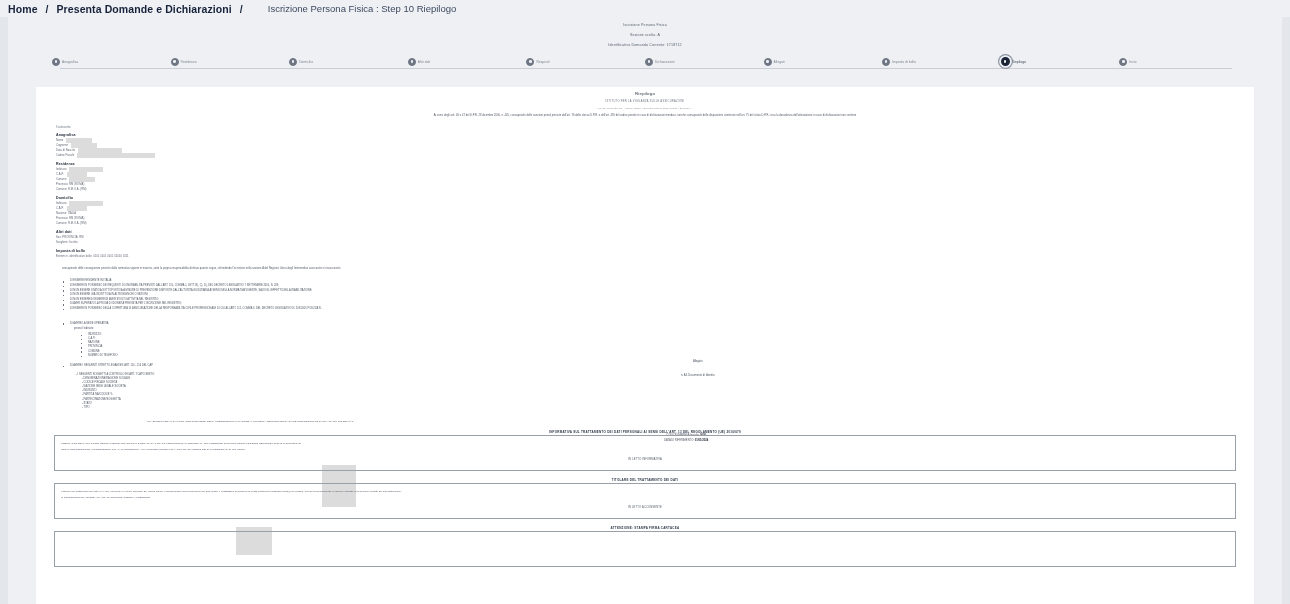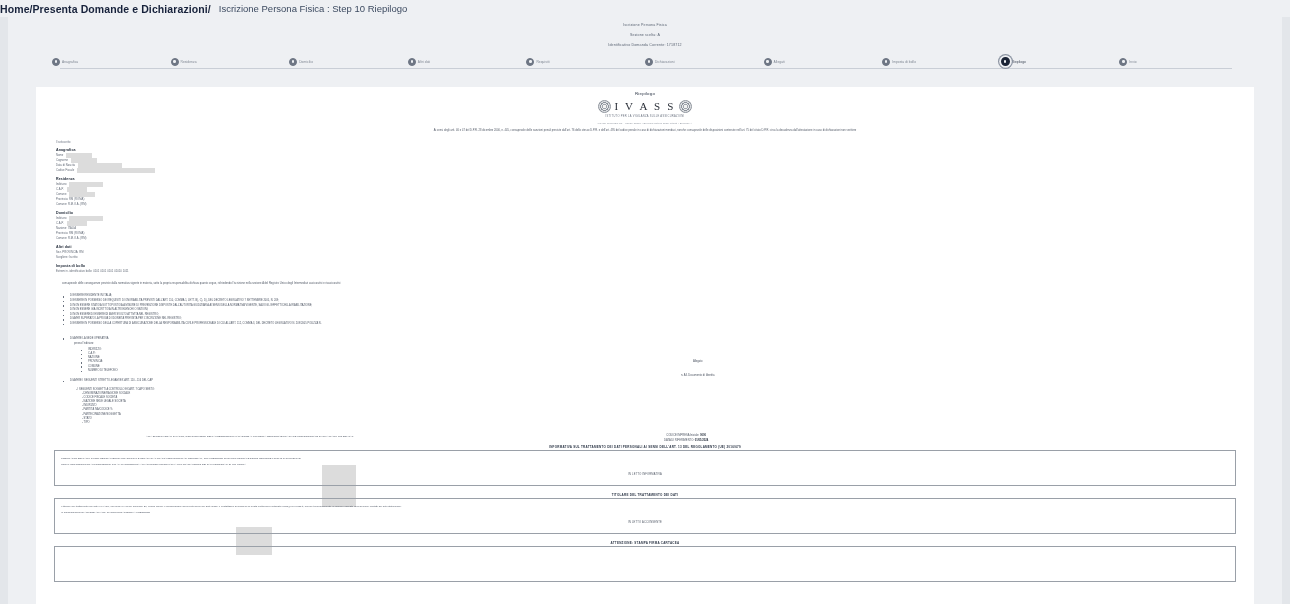--- a/index.html
+++ b/index.html
@@ -11,34 +11,35 @@
     overflow:hidden;
     position:relative;
   }
 
   
   .breadcrumb {
     height:17px;
     background:#eef0f3;
     display:flex;
     align-items:center;
-    gap:0;
+    padding-left:8px;
+    gap:8px;
     white-space:nowrap;
   }
   .crumb-strong {
     font-size:10.5px;
     font-weight:bold;
     color:#16213a;
     letter-spacing:.1px;
   }
   .crumb-sep { font-size:10.5px; font-weight:bold; color:#16213a; }
   .crumb-current {
     font-size:9.5px;
     color:#3c4a60;
-    margin-left:8px;
+    margin-left:17px;
   }
 
   
   .page-frame {
     position:absolute;
     top:17px; left:0;
     width:1290px; height:587px;
     background:#eef0f3;
   }
   .side-rail {
@@ -356,25 +357,20 @@
           <div class="step-dot"></div>
           <div class="step-label">Invio</div>
         </div>
       </div>
   </div>
 
   <div class="doc">
 
     <div class="doc-title">Riepilogo</div>
 
-    <div class="logo-wrap">
-      <div class="seal"></div>
-      <div class="logo-text">I V A S S</div>
-      <div class="seal"></div>
-    </div>
     <div class="logo-sub">ISTITUTO PER LA VIGILANZA SULLE ASSICURAZIONI</div>
     <div class="logo-sub-2">Via del Quirinale 21 - 00187 Roma | Servizio Tutela degli Utenti | Sezione A</div>
 
     <div class="legal-para">Ai sensi degli artt. 46 e 47 del D.P.R. 28 dicembre 2000, n. 445, consapevole delle sanzioni penali previste dall'art. 76 dello stesso D.P.R. e dell'art. 495 del codice penale in caso di dichiarazioni mendaci, nonche consapevole delle disposizioni contenute nell'art. 75 del citato D.P.R. circa la decadenza dall'attestazione in caso di dichiarazioni non veritiere</div>
 
     <div class="form-col">
       <div class="small-note">Il sottoscritto</div>
       <div id="sections-container">
           <div class="sec-head">Anagrafica</div>
           <div class="frow">

